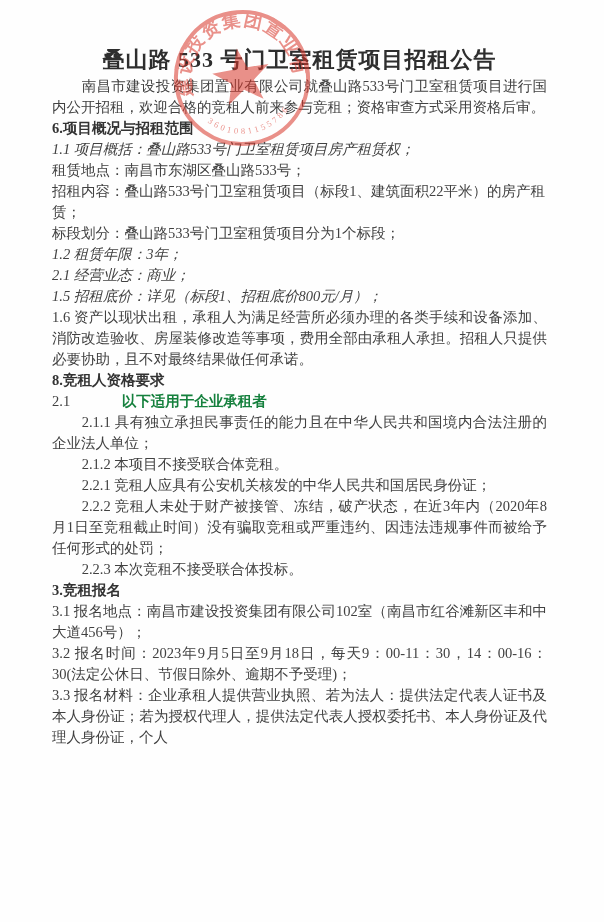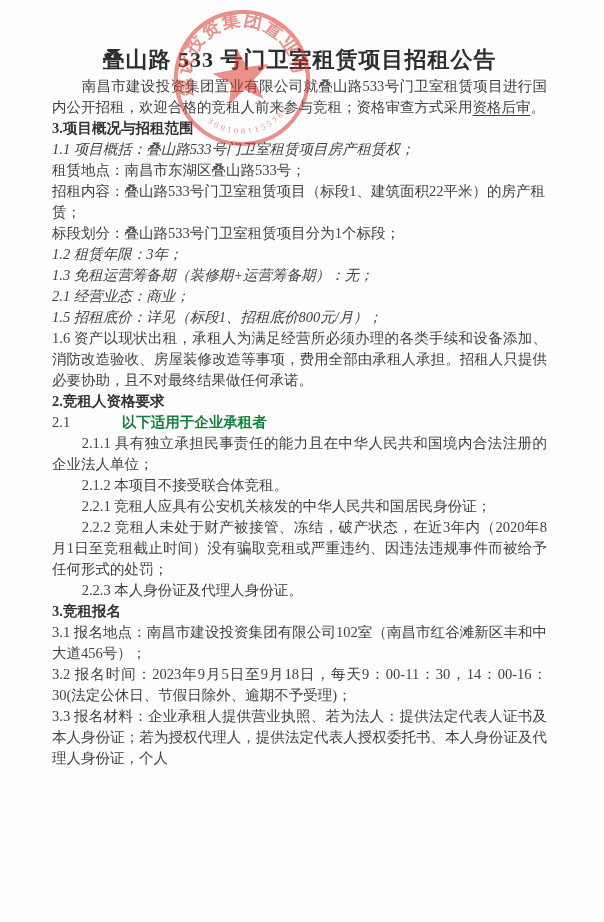--- a/index.html
+++ b/index.html
@@ -29,21 +29,21 @@
   p.blk{margin:0;line-height:21px;}
   .intro{text-indent:2.05em;line-height:24px;margin-top:8px;text-align:justify;}
   .h{font-weight:bold;color:#333;}
   .sub{margin:9px 0 0 26px;}
   .tight{margin:0;line-height:21px;font-style:italic;}
   .loose{line-height:27.5px;text-align:justify;}
   .sh{margin-top:14px;}
   .si{text-indent:2.05em;line-height:28px;text-align:justify;margin:0;}
   .sit{text-indent:2.05em;line-height:23px;text-align:justify;margin:0;}
   .bold{font-weight:bold;color:#15803d;margin-left:48px;}
-  .underline{text-decoration:underline;text-underline-offset:3px;}
+  .underline{text-underline-offset:3px;}
   .mt2{margin-top:2px}.mt3{margin-top:3px}.mt5{margin-top:5px}
   .mt7{margin-top:7px}.mt8{margin-top:8px}.mt10{margin-top:10px}.mt13{margin-top:13px}
   .seal{
     position:absolute;
     left:168px;top:4px;
     width:148px;height:148px;
     opacity:0.55;
     transform:rotate(-10deg);
     pointer-events:none;
     z-index:2;
@@ -66,37 +66,36 @@
     </text>
     <text fill="#d9372b" font-size="8.5" letter-spacing="3">
       <textPath href="#arc-bottom" startOffset="50%" text-anchor="middle">3601081155786</textPath>
     </text>
   </svg>
 
   <div class="content">
     <h1 class="doc-title">叠山路 533 号门卫室租赁项目招租公告</h1>
     <div>
         <p class="blk intro"><span>南昌市建设投资集团置业有限公司就叠山路533号门卫室租赁项目进行国内公开招租，欢迎合格的竞租人前来参与竞租；资格审查方式采用</span><span class="underline">资格后审</span><span>。</span></p>
-        <p class="blk h mt10"><span>3.项目概况与招租范围</span></p>
+        <p class="blk h mt10"><span>6.项目概况与招租范围</span></p>
         <p class="blk tight mt13"><span>1.1 项目概括：叠山路533号门卫室租赁项目房产租赁权；</span></p>
         <p class="blk sub"><span>租赁地点：南昌市东湖区叠山路533号；</span></p>
         <p class="blk sub"><span>招租内容：叠山路533号门卫室租赁项目（标段1、建筑面积22平米）的房产租赁；</span></p>
         <p class="blk sub"><span>标段划分：叠山路533号门卫室租赁项目分为1个标段；</span></p>
         <p class="blk tight mt5"><span>1.2 租赁年限：3年；</span></p>
-        <p class="blk tight"><span>1.3 免租运营筹备期（装修期+运营筹备期）：无；</span></p>
         <p class="blk tight"><span>2.1 经营业态：商业；</span></p>
         <p class="blk tight"><span>1.5 招租底价：详见（标段1、招租底价800元/月）；</span></p>
         <p class="blk loose mt3"><span>1.6 资产以现状出租，承租人为满足经营所必须办理的各类手续和设备添加、消防改造验收、房屋装修改造等事项，费用全部由承租人承担。招租人只提供必要协助，且不对最终结果做任何承诺。</span></p>
-        <p class="blk h mt8"><span>2.竞租人资格要求</span></p>
+        <p class="blk h mt8"><span>8.竞租人资格要求</span></p>
         <p class="blk sh"><span>2.1  </span><span class="bold">以下适用于企业承租者</span></p>
         <p class="blk si mt5"><span>2.1.1 具有独立承担民事责任的能力且在中华人民共和国境内合法注册的企业法人单位；</span></p>
         <p class="blk si"><span>2.1.2 本项目不接受联合体竞租。</span></p>
         <p class="blk si mt3"><span>2.2.1 竞租人应具有公安机关核发的中华人民共和国居民身份证；</span></p>
         <p class="blk sit mt3"><span>2.2.2 竞租人未处于财产被接管、冻结，破产状态，在近3年内（2020年8月1日至竞租截止时间）没有骗取竞租或严重违约、因违法违规事件而被给予任何形式的处罚；</span></p>
-        <p class="blk sit"><span>2.2.3 本人身份证及代理人身份证。</span></p>
+        <p class="blk sit"><span>2.2.3 本次竞租不接受联合体投标。</span></p>
         <p class="blk h mt2"><span>3.竞租报名</span></p>
         <p class="blk loose mt5"><span>3.1 报名地点：南昌市建设投资集团有限公司102室（南昌市红谷滩新区丰和中大道456号）；</span></p>
         <p class="blk loose mt7"><span>3.2 报名时间：2023年9月5日至9月18日，每天9：00-11：30，14：00-16：30(法定公休日、节假日除外、逾期不予受理)；</span></p>
         <p class="blk loose mt7"><span>3.3 报名材料：企业承租人提供营业执照、若为法人：提供法定代表人证书及本人身份证；若为授权代理人，提供法定代表人授权委托书、本人身份证及代理人身份证，个人</span></p>
       </div>
   </div>
 
 </div>
 
 </body></html>

